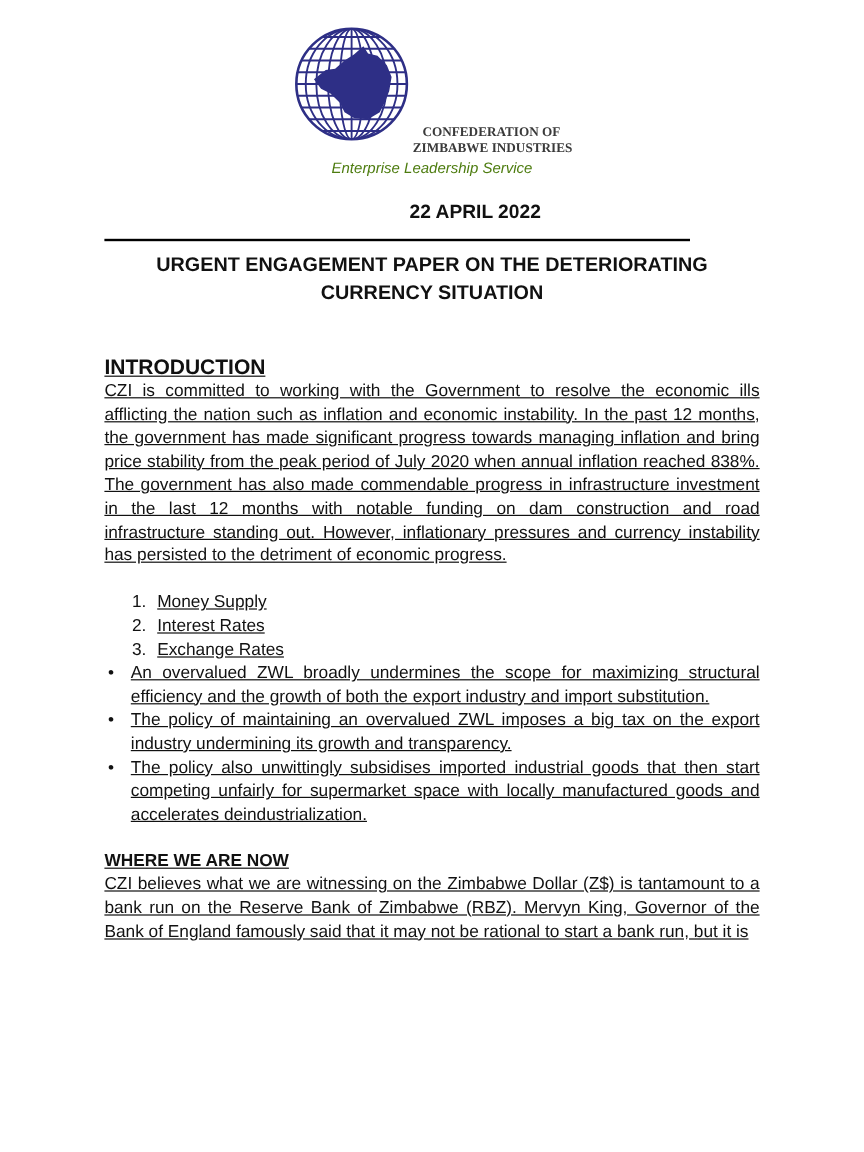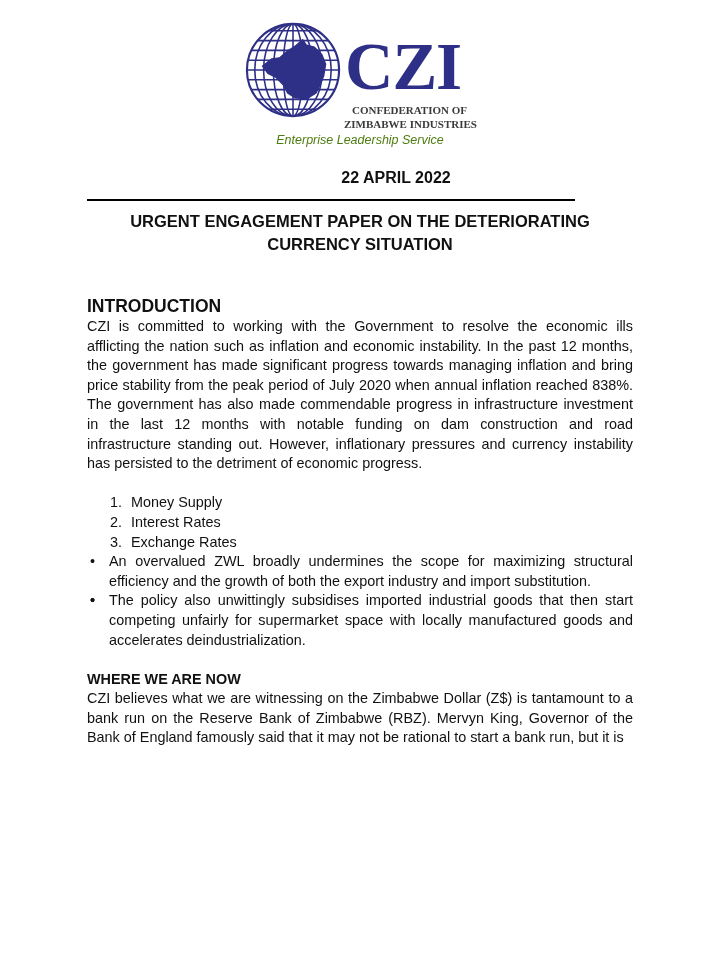--- a/index.html
+++ b/index.html
@@ -13,21 +13,21 @@
              font-size: 11px; color: #3a3a3a; white-space: nowrap; }
   .czi-sub.l1 { top: 84px; left: 108px; }
   .czi-sub.l2 { top: 98px; left: 100px; }
   .tagline { position: absolute; top: 133px; left: 0; width: 720px; text-align: center;
              font-style: italic; font-size: 12.5px; color: #4d7c0f; }
   .date { position: absolute; top: 169px; left: 0; width: 720px; text-align: center;
           font-weight: bold; font-size: 16px; margin-left: 36px; }
   .rule { position: absolute; top: 199px; left: 87px; width: 488px; height: 1.5px; background: #000; }
   .title { position: absolute; top: 210px; left: 87px; width: 546px; text-align: center;
            font-weight: bold; font-size: 16.5px; line-height: 23px; }
-  .content { position: absolute; top: 295px; left: 87px; width: 546px; font-size: 14.4px; line-height: 19.6px; }
+  .content { position: absolute; top: 295px; left: 87px; width: 546px; font-size: 14.4px; line-height: 19.6px; text-decoration: underline; }
   .h1 { font-weight: bold; font-size: 17.5px; line-height: 22px; margin: 0; }
   .h2 { font-weight: bold; font-size: 14.4px; line-height: 19.6px; margin: 0; }
   p { margin: 0; text-align: justify; }
   .gap { height: 19.6px; }
   ol { margin: 0; padding: 0; list-style: none; }
   ol li { position: relative; padding-left: 44px; }
   ol li .num { position: absolute; left: 23px; }
   ul { margin: 0; padding: 0; list-style: none; }
   ul li { position: relative; padding-left: 22px; text-align: justify; }
   ul li .dot { position: absolute; left: 3px; top: 0; }
@@ -54,40 +54,39 @@
       <line x1="0" y1="90" x2="100" y2="90"></line>
       <line x1="50" y1="0" x2="50" y2="100"></line>
       <ellipse cx="50" cy="50" rx="10" ry="47"></ellipse>
         <ellipse cx="50" cy="50" rx="20" ry="47"></ellipse>
       <ellipse cx="50" cy="50" rx="30" ry="47"></ellipse>
         <ellipse cx="50" cy="50" rx="39" ry="47"></ellipse>
     </g>
     <path d="M18 46 L28 38 L36 37 L44 30 L52 25 L60 18 L64 24 L72 26 L80 34 L84 44 L82 56 L78 66 L74 74 L64 80 L52 79 L44 74 L40 66 L32 58 L24 54 Z" fill="#2e2f86"></path>
     <circle cx="50" cy="50" r="47" fill="none" stroke="#2e2f86" stroke-width="2.2"></circle>
   </svg>
-  <div class="czi-word">CZI</div>
   <div class="czi-sub l1">CONFEDERATION OF</div>
   <div class="czi-sub l2">ZIMBABWE INDUSTRIES</div>
 </div>
 
 <div class="tagline">Enterprise Leadership Service</div>
 <div class="date">22 APRIL 2022</div>
 <div class="rule"></div>
 <div class="title">URGENT ENGAGEMENT PAPER ON THE DETERIORATING CURRENCY SITUATION</div>
 
 <div class="content">
   <div class="h1">INTRODUCTION</div>
   <p>CZI is committed to working with the Government to resolve the economic ills afflicting the nation such as inflation and economic instability. In the past 12 months, the government has made significant progress towards managing inflation and bring price stability from the peak period of July 2020 when annual inflation reached 838%. The government has also made commendable progress in infrastructure investment in the last 12 months with notable funding on dam construction and road infrastructure standing out. However, inflationary pressures and currency instability has persisted to the detriment of economic progress.</p>
   <div class="gap"></div>
   <ol>
     <li><span class="num">1.</span><span>Money Supply</span></li>
     <li><span class="num">2.</span><span>Interest Rates</span></li>
     <li><span class="num">3.</span><span>Exchange Rates</span></li>
   </ol>
   <ul>
     <li><span class="dot">•</span><span>An overvalued ZWL broadly undermines the scope for maximizing structural efficiency and the growth of both the export industry and import substitution.</span></li>
-    <li><span class="dot">•</span></li>
+    <li><span class="dot">•</span><span>The policy of maintaining an overvalued ZWL imposes a big tax on the export industry undermining its growth and transparency.</span></li>
     <li><span class="dot">•</span><span>The policy also unwittingly subsidises imported industrial goods that then start competing unfairly for supermarket space with locally manufactured goods and accelerates deindustrialization.</span></li>
   </ul>
   <div class="gap"></div>
   <div class="h2">WHERE WE ARE NOW</div>
   <p>CZI believes what we are witnessing on the Zimbabwe Dollar (Z$) is tantamount to a bank run on the Reserve Bank of Zimbabwe (RBZ). Mervyn King, Governor of the Bank of England famously said that it may not be rational to start a bank run, but it is</p>
 </div>
 
 </body></html>

